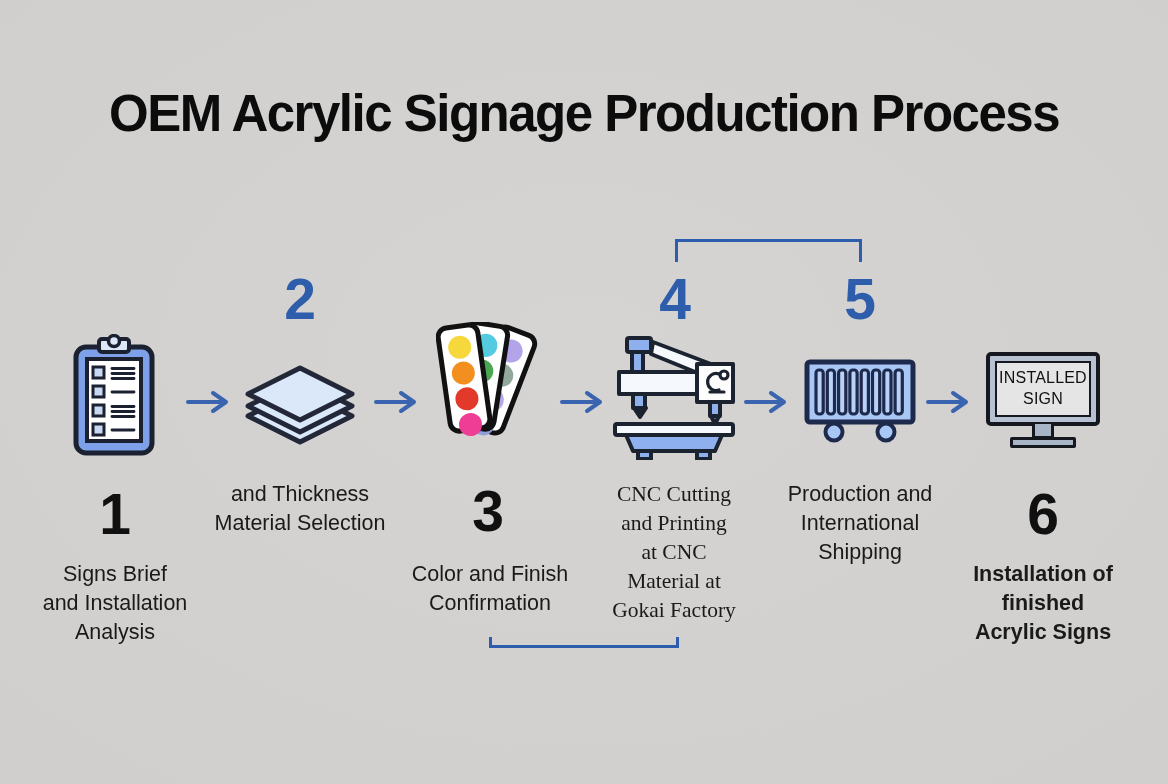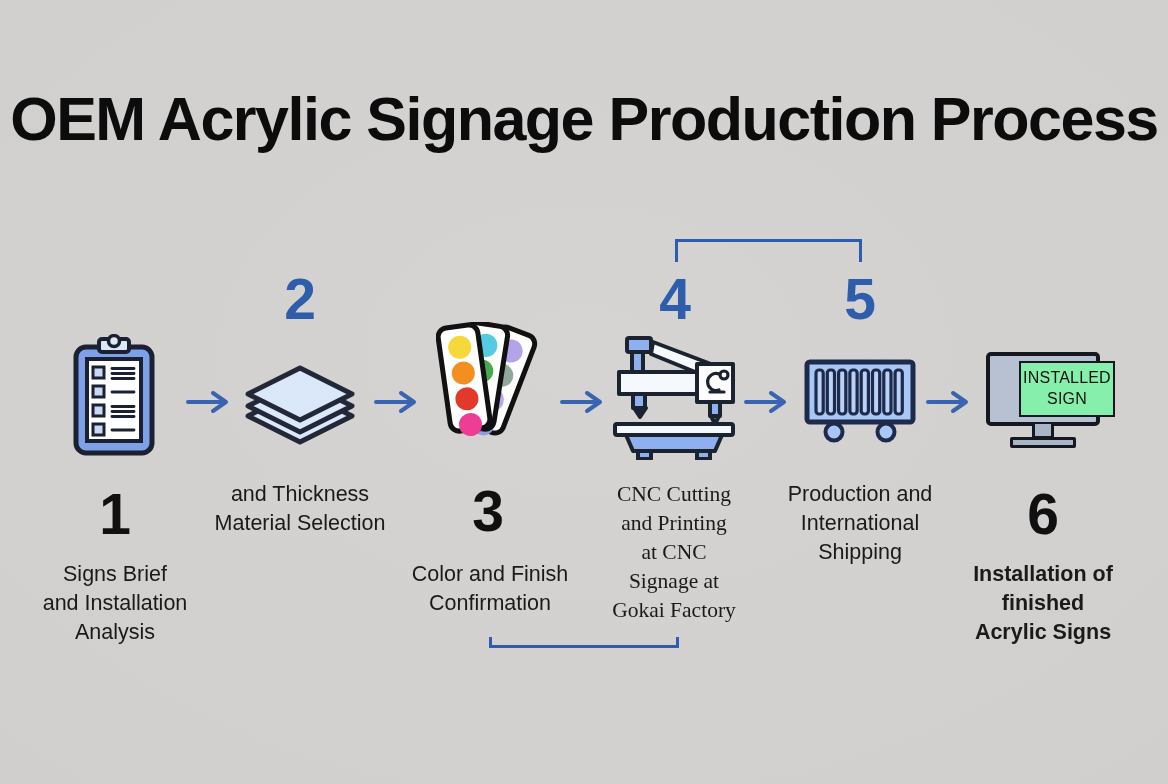--- a/index.html
+++ b/index.html
@@ -3,21 +3,21 @@
 <meta charset="utf-8">
 <style>
   * { margin:0; padding:0; box-sizing:border-box; }
   body { font-family: "Liberation Sans", sans-serif; }
   .canvas {
     position:relative; width:1168px; height:784px; overflow:hidden;
     background: radial-gradient(120% 120% at 50% 45%, #d5d4d2 0%, #d0cfcd 60%, #c8c7c5 88%, #bdbcba 100%);
   }
   .title {
     position:absolute; left:0; top:84px; width:1168px;
-    text-align:center; font-size:61px; font-weight:700;
+    text-align:center; font-size:51px; font-weight:700;
     letter-spacing:-1.5px; color:#0c0c0c;
   }
   .step-number {
     position:absolute; width:60px; text-align:center;
     font-size:57px; font-weight:700; line-height:62px;
   }
   .num-blue { color:#2e5dab; }
   .num-black { color:#101010; }
   .step-label {
     position:absolute; text-align:center; font-size:21.5px;
@@ -33,23 +33,23 @@
     position:absolute; left:489px; top:637px; width:190px; height:11px;
     border-bottom:3.5px solid #2e5dad; border-left:3.5px solid #2e5dad; border-right:3.5px solid #2e5dad;
   }
   
   .monitor { position:absolute; left:986px; top:352px; width:114px; }
   .monitor-bezel {
     width:114px; height:74px; background:#b7c1d1;
     border:4px solid #15181e; border-radius:5px; padding:5px;
   }
   .monitor-screen {
-    width:100%; height:100%; background:#86efac; border:2.5px solid #15181e;
+    width:100%; height:100%; background:#e5e5e5; border:2.5px solid #15181e;
     display:flex; align-items:center; justify-content:center; text-align:center;
-    font-size:16px; line-height:1.3; color:#111; letter-spacing:0.2px;margin-left:24px;
+    font-size:16px; line-height:1.3; color:#111; letter-spacing:0.2px;
   }
   .monitor-neck {
     width:22px; height:15px; background:#a8b5c6;
     border:3.5px solid #15181e; border-top:none; margin:-2px auto 0;
   }
   .monitor-base {
     width:66px; height:11px; background:#a8b5c6;
     border:3.5px solid #15181e; border-radius:2px; margin:-2px auto 0;
   }
 </style>
@@ -167,21 +167,21 @@
     <g fill="none" stroke="#1c2330" stroke-width="3.2" stroke-linecap="round">
       <path d="M108,40 a8.5,8.5 0 1,0 0,16"></path>
       <circle cx="113" cy="41" r="4"></circle>
       <path d="M99,58 h14"></path>
     </g>
   </svg>
   <div class="step-label" style="left:574px; top:480px; width:200px;font-family:Liberation Serif, serif;">
     <div>CNC Cutting</div>
     <div>and Printing</div>
     <div>at CNC</div>
-    <div>Signage at</div>
+    <div>Material at</div>
     <div>Gokai Factory</div>
   </div>
 
   <svg class="arrow" style="left:743px;" width="46" height="26" viewBox="0 0 46 26">
     <line x1="3" y1="13" x2="36" y2="13" stroke="#3a64af" stroke-width="4" stroke-linecap="round"></line>
     <path d="M28,4 L41,13 L28,22" fill="none" stroke="#3a64af" stroke-width="4" stroke-linecap="round" stroke-linejoin="round"></path>
   </svg>
 
   <div class="step-number num-blue" style="left:830px; top:268px;">5</div>
   <svg class="icon" style="left:804px; top:358px;" width="112" height="92" viewBox="0 0 112 92">

